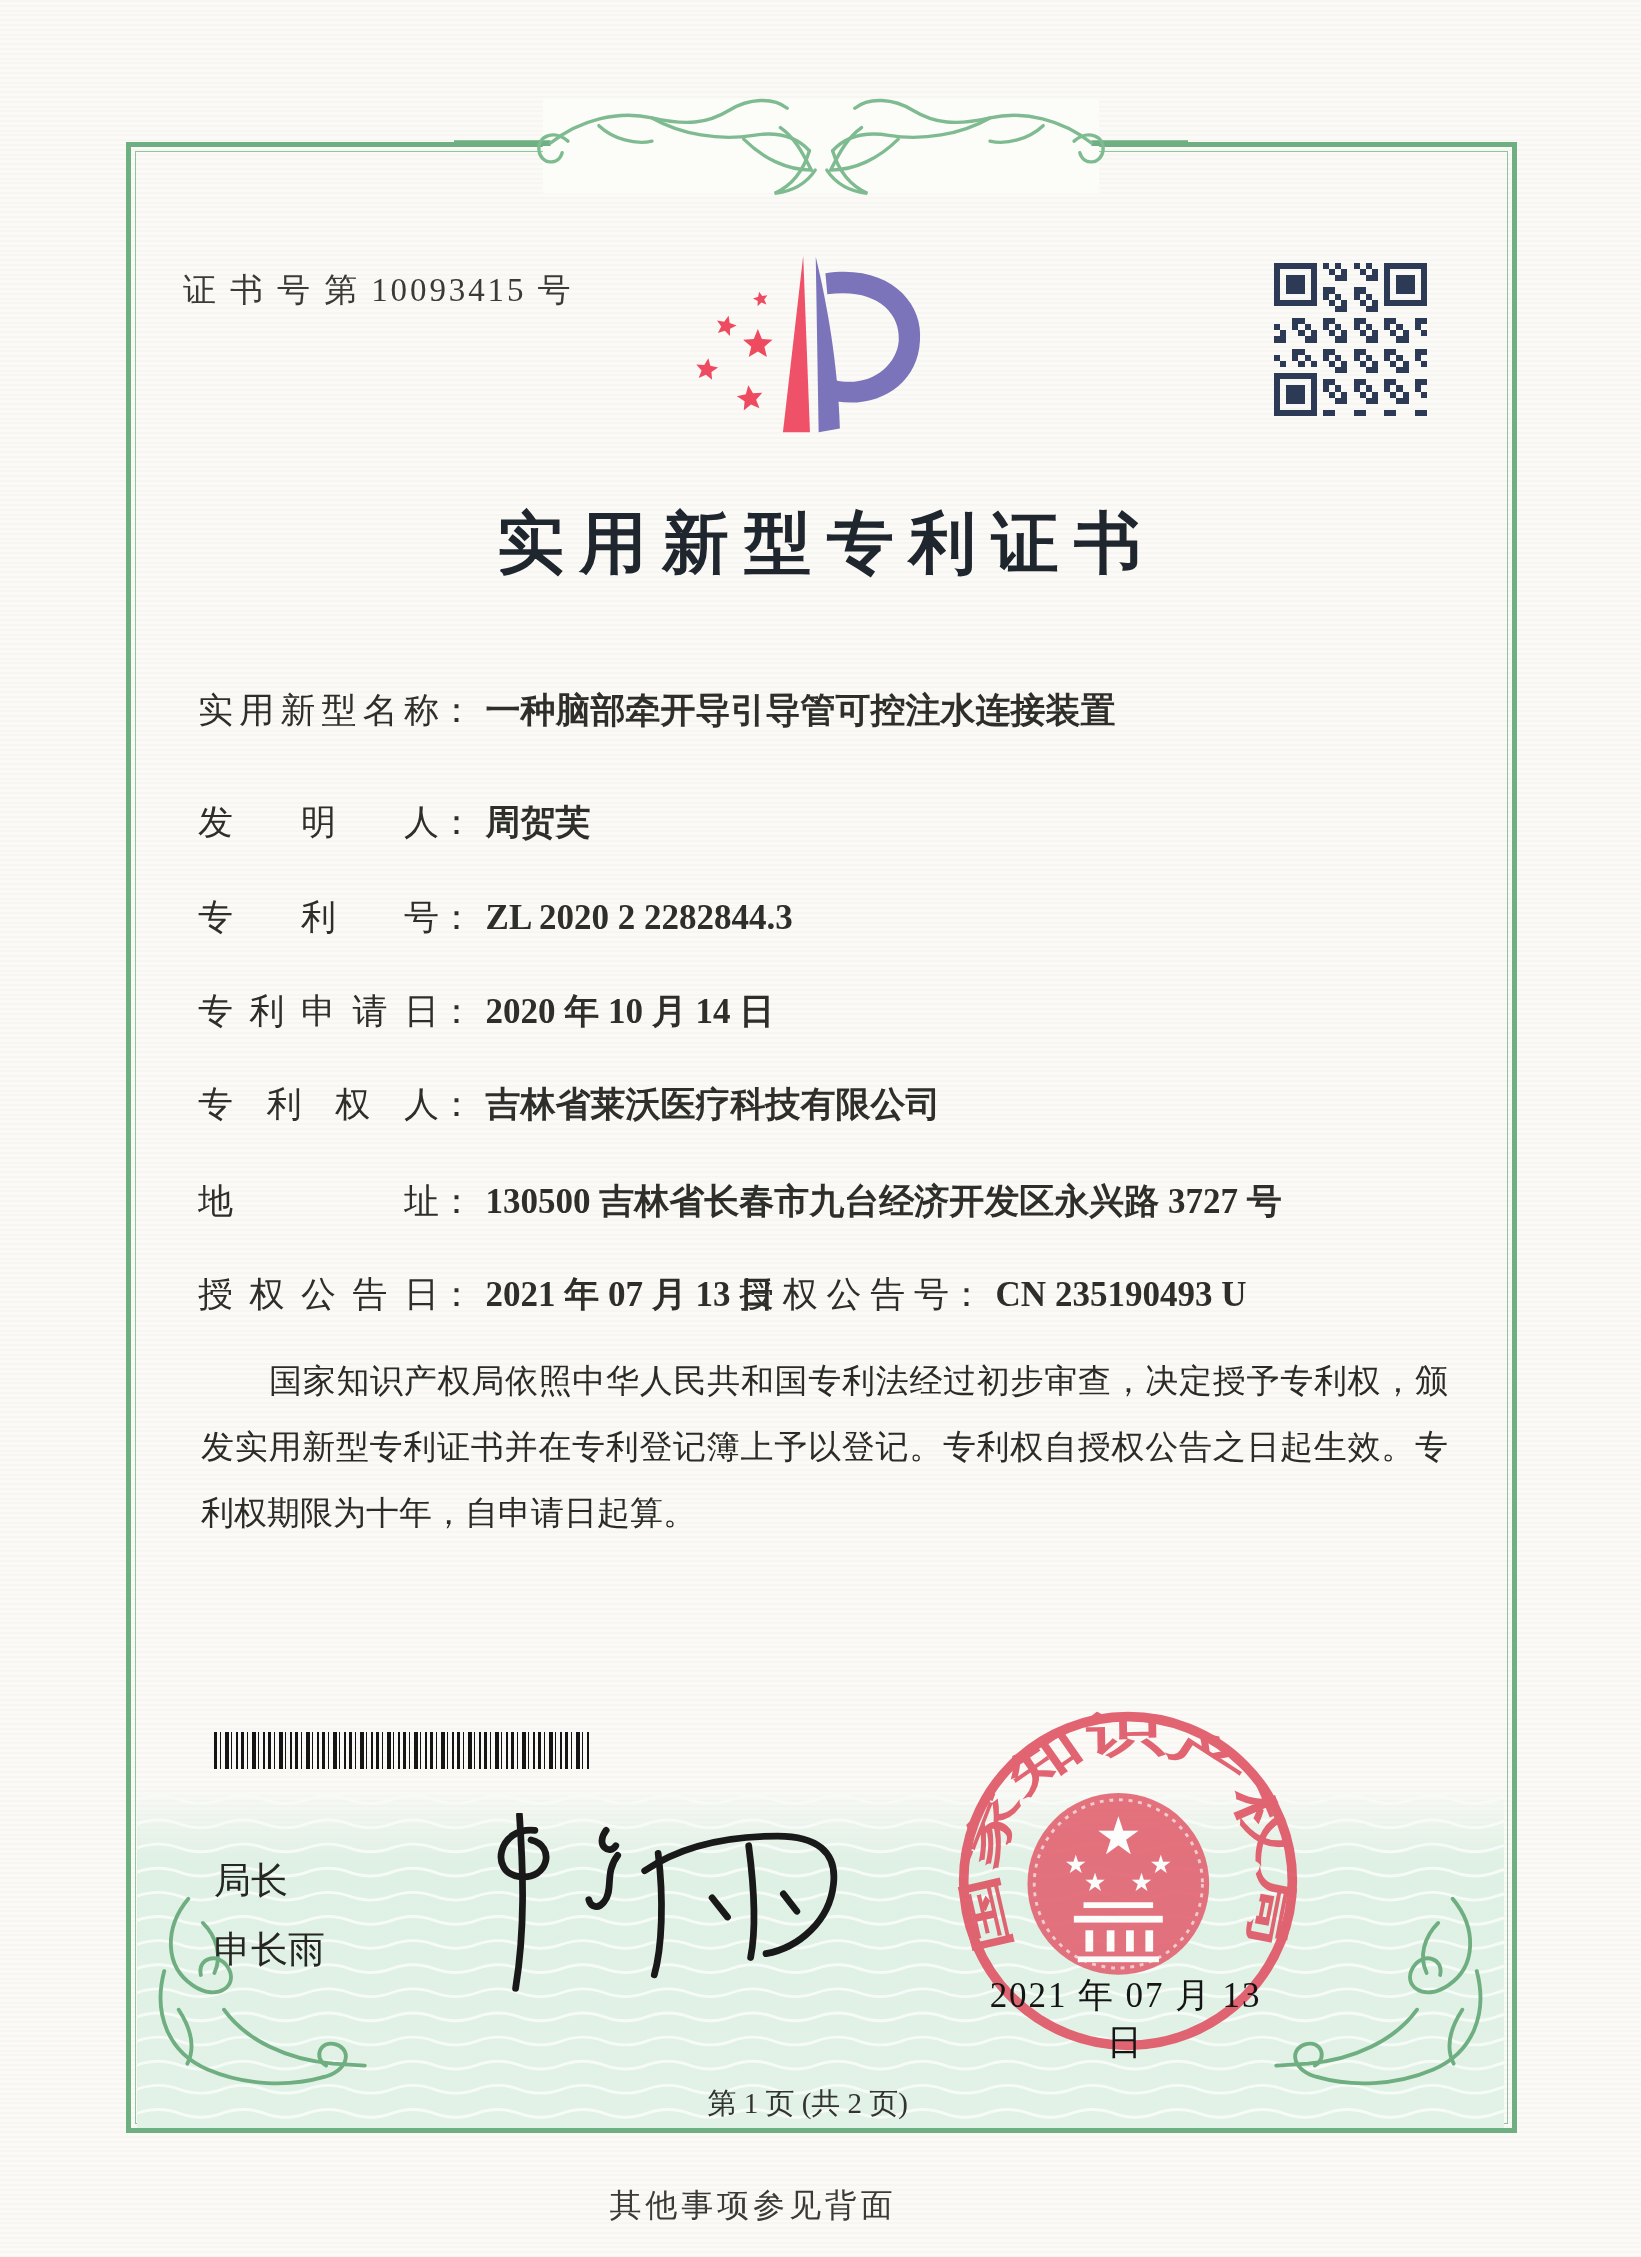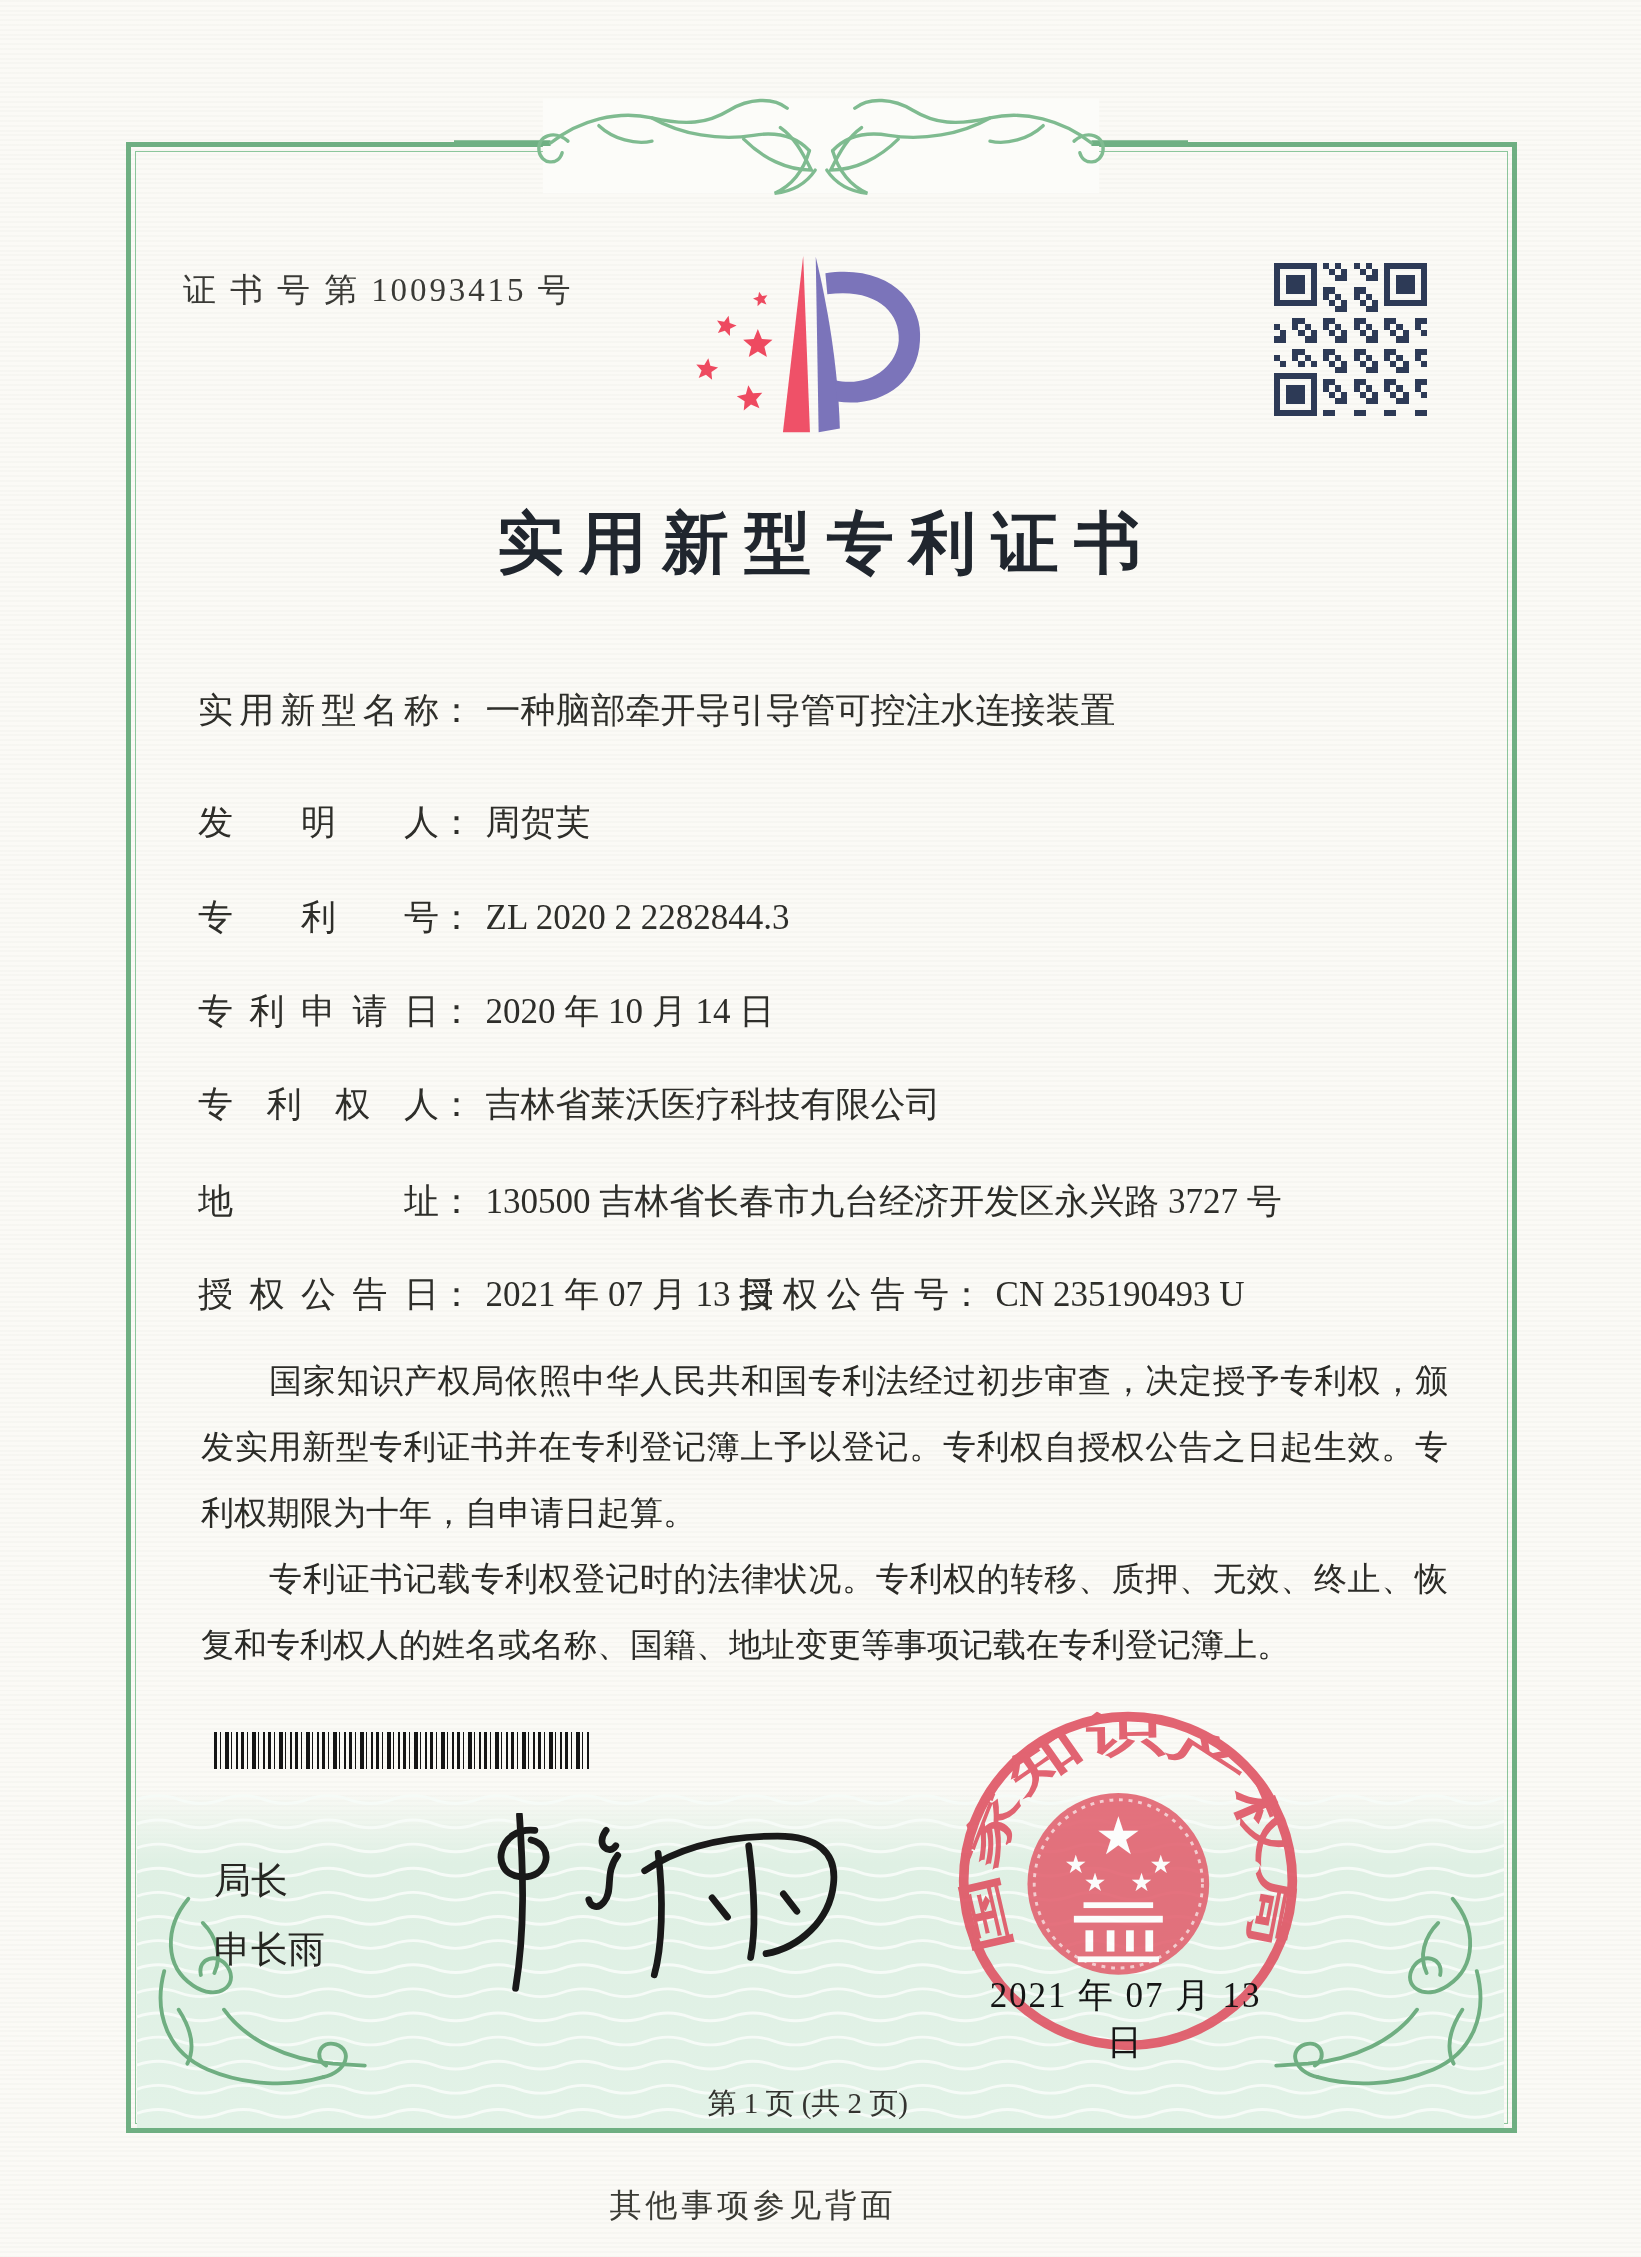--- a/index.html
+++ b/index.html
@@ -30,21 +30,21 @@
   .cert-no{left:183px;top:268px;font-size:33px;letter-spacing:2.9px;color:#3a3a36;z-index:3;}
   .logo{left:690px;top:249px;z-index:3;}
   #logo-stars polygon{fill:#ee4a60;}
   .qr{left:1274px;top:263px;z-index:3;}
   #qr-mods rect,.qr .fin{fill:#2d3a56;}
   .title{left:126px;top:498px;width:1386px;text-align:center;
     font-size:67px;font-weight:bold;letter-spacing:15.4px;text-indent:15.4px;color:#20262e;z-index:3;}
   
   .frow{left:198px;font-size:35px;white-space:nowrap;color:#2e2e2a;z-index:3;}
   .flabel{display:inline-block;width:241px;text-align:justify;text-align-last:justify;vertical-align:bottom;}
-  .fvalue{margin-left:11.6px;}
+  .fvalue{margin-left:11.6px;font-weight:bold;}
   .grant2{position:absolute;left:541px;top:0;white-space:nowrap;}
   .flabel2{display:inline-block;width:210px;text-align:justify;text-align-last:justify;vertical-align:bottom;}
   
   .paras{left:201px;top:1348px;width:1247px;z-index:3;}
   .paras p{margin:0;font-size:33px;line-height:66px;text-align:justify;text-indent:68px;color:#2b2b27;}
   
   .barcode{left:214px;top:1732px;width:377px;height:37px;z-index:3;
     background:repeating-linear-gradient(90deg,#151515 0 2.9px,transparent 2.9px 5.8px,#151515 5.8px 6.8px,transparent 6.8px 10.6px,#151515 10.6px 15.4px,transparent 15.4px 17.4px,#151515 17.4px 18.3px,transparent 18.3px 22px,#151515 22px 24px,transparent 24px 27px);}
   .director-title{left:214px;top:1856px;font-size:37px;color:#262622;z-index:3;text-align:center;}
   .director-name{left:214px;top:1925px;font-size:37px;color:#262622;z-index:3;}
@@ -393,21 +393,20 @@
 </div>
 <div class="abs frow" style="top:1271px">
   <span class="flabel">授权公告日</span><span>：</span><span class="fvalue">2021 年 07 月 13 日</span>
   <span class="grant2">
     <span class="flabel2">授权公告号</span><span>：</span><span class="fvalue">CN 235190493 U</span>
   </span>
 </div>
 
 <div class="abs paras">
   <p>国家知识产权局依照中华人民共和国专利法经过初步审查，决定授予专利权，颁发实用新型专利证书并在专利登记簿上予以登记。专利权自授权公告之日起生效。专利权期限为十年，自申请日起算。</p>
-  <p>专利证书记载专利权登记时的法律状况。专利权的转移、质押、无效、终止、恢复和专利权人的姓名或名称、国籍、地址变更等事项记载在专利登记簿上。</p>
 </div>
 
 <div class="abs barcode"></div>
 
 <div class="abs director-title">局长</div>
 <div class="abs director-name">申长雨</div>
 
 <svg class="abs sig" width="406" height="183" viewBox="0 0 420 190">
   <path d="M78,18 C40,14 30,62 62,66 C92,70 100,34 74,28"></path>
   <path d="M62,2 C66,60 68,120 58,182"></path>

